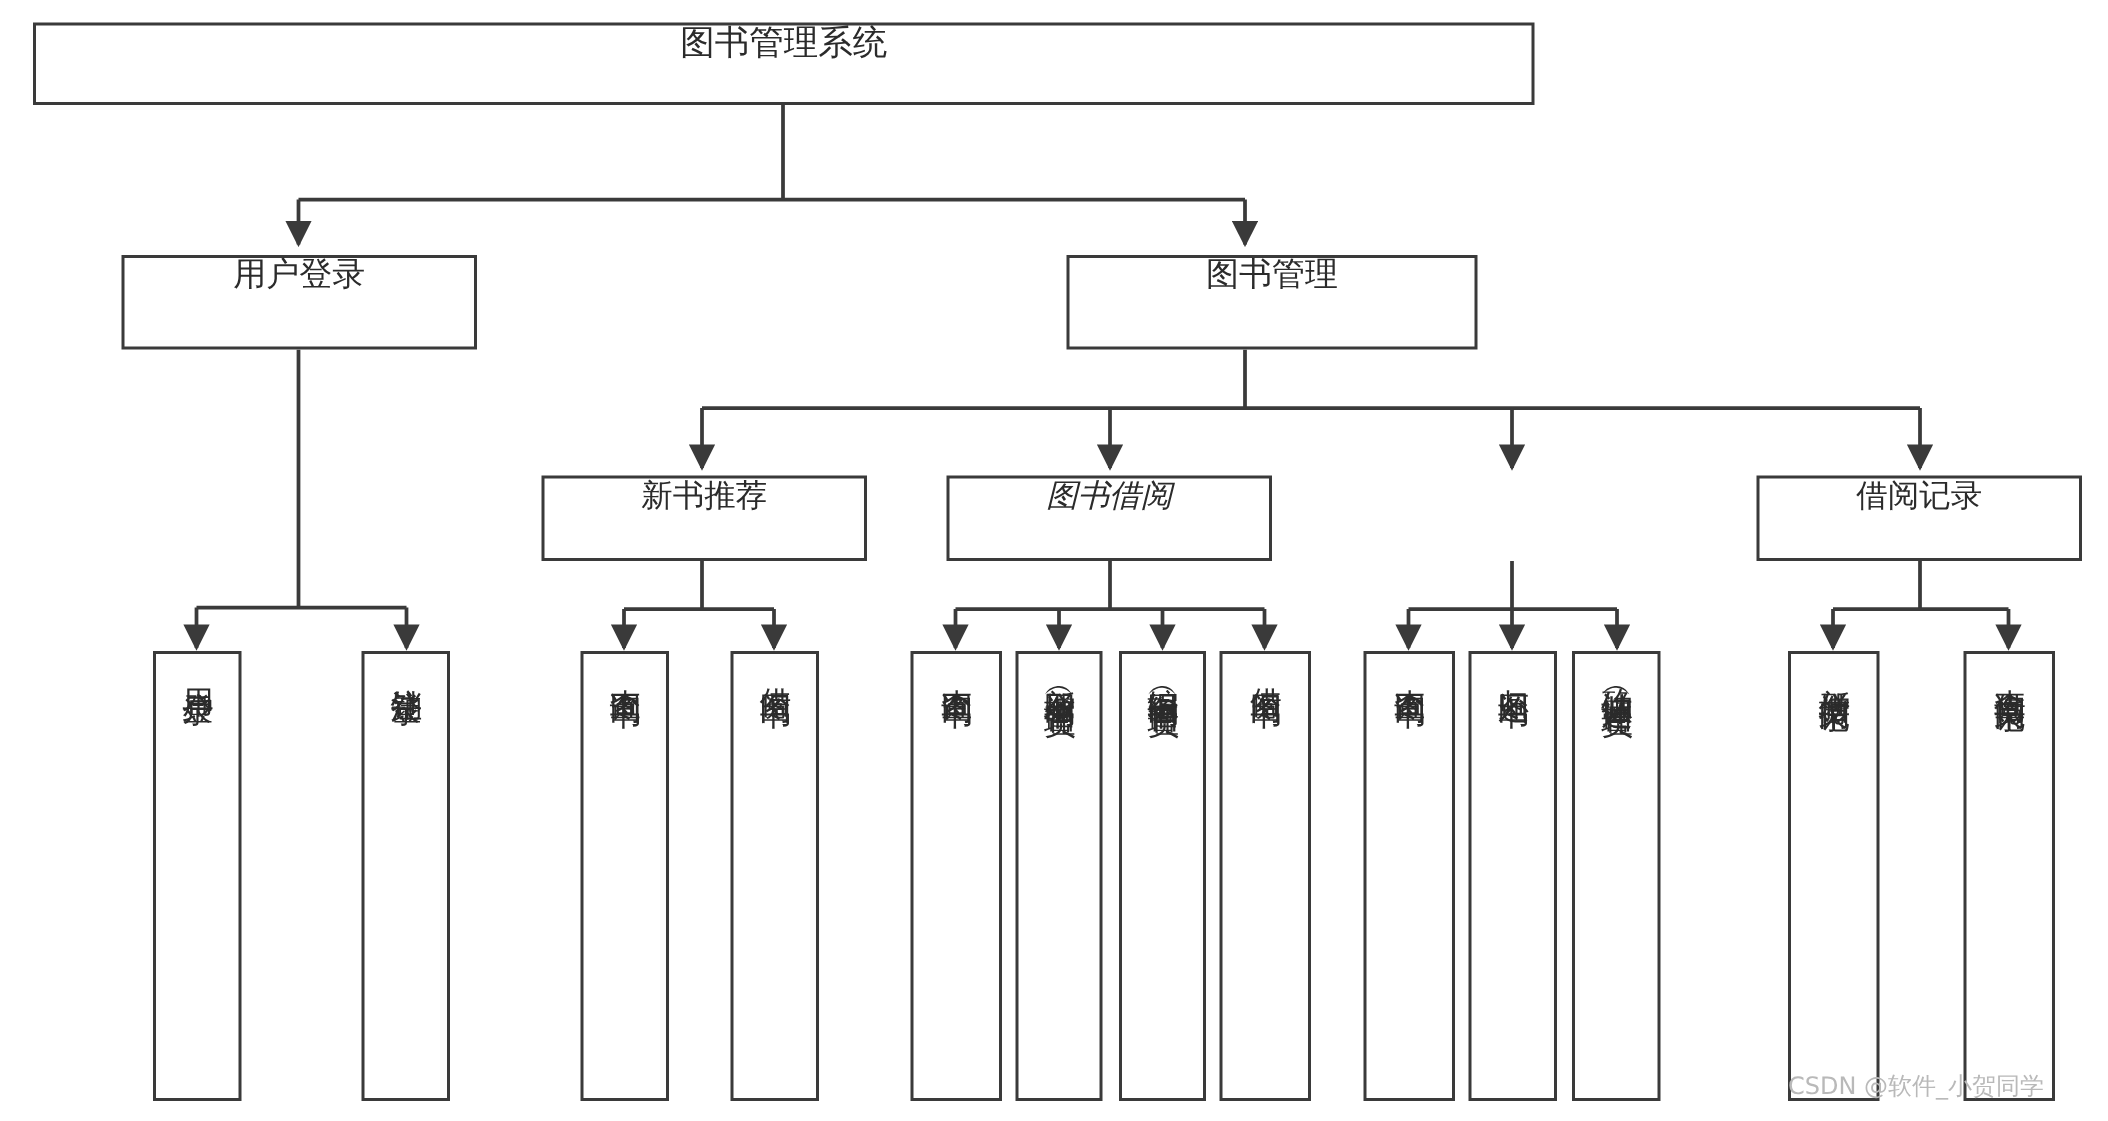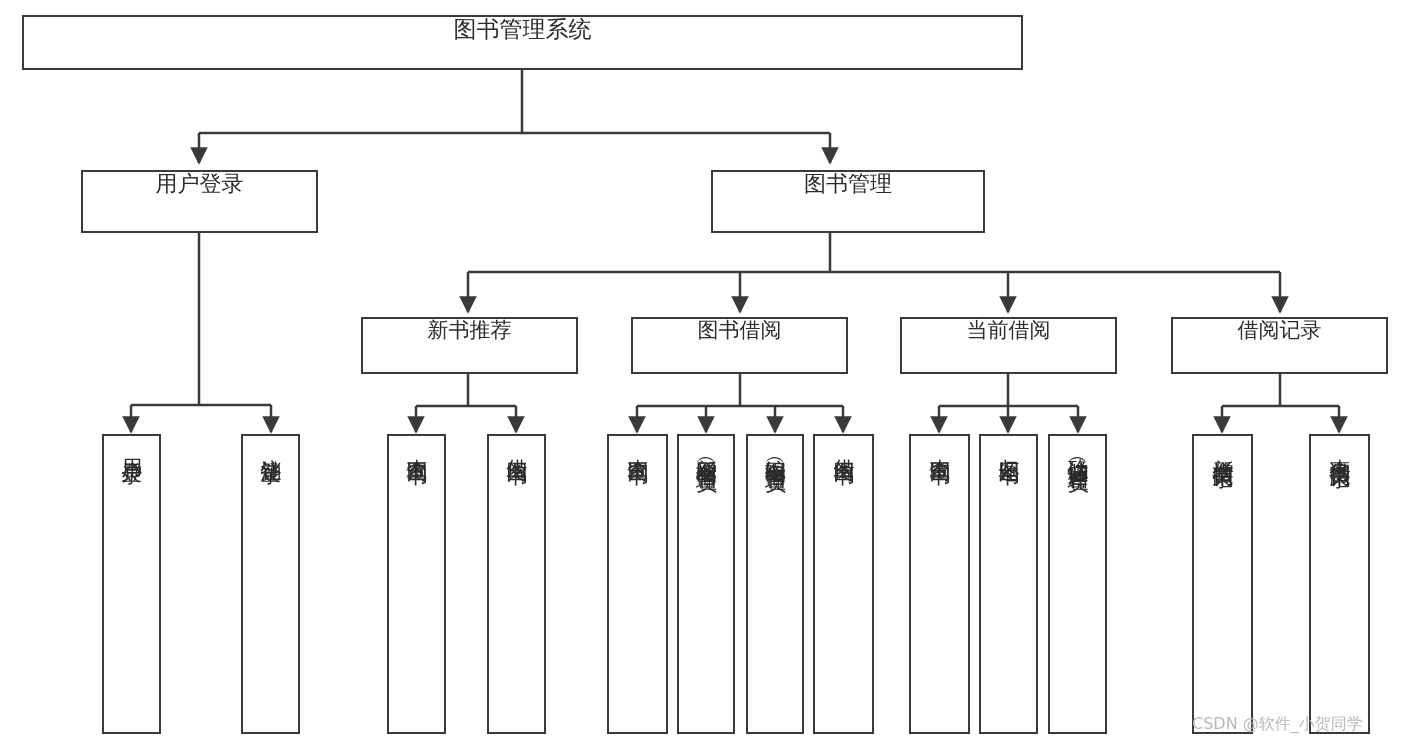--- a/index.html
+++ b/index.html
@@ -139,25 +139,22 @@
   <div class="node horiz lvl2" style="left:81px; top:170px; width:237px; height:63px;">
     <span class="label">用户登录</span>
   </div>
   <div class="node horiz lvl2" style="left:711px; top:170px; width:274px; height:63px;">
     <span class="label">图书管理</span>
   </div>
 
   <div class="node horiz lvl3" style="left:361px; top:317px; width:217px; height:57px;">
     <span class="label">新书推荐</span>
   </div>
-  <div class="node horiz lvl3" style="left:631px; top:317px; width:217px; height:57px;">
+  <div class="node horiz lvl3" style="left:631px; top:317px; width:217px; height:57px;font-style:italic;">
     <span class="label">图书借阅</span>
-  </div>
-  <div class="node horiz lvl3" style="left:900px; top:317px; width:217px; height:57px;">
-    <span class="label">当前借阅</span>
   </div>
   <div class="node horiz lvl3" style="left:1171px; top:317px; width:217px; height:57px;">
     <span class="label">借阅记录</span>
   </div>
 
   <div class="node vert" style="left:102px; top:434px; width:59px; height:300px;">
     <span class="label">用户登录</span>
   </div>
   <div class="node vert" style="left:241px; top:434px; width:59px; height:300px;">
     <span class="label">注销登录</span>

